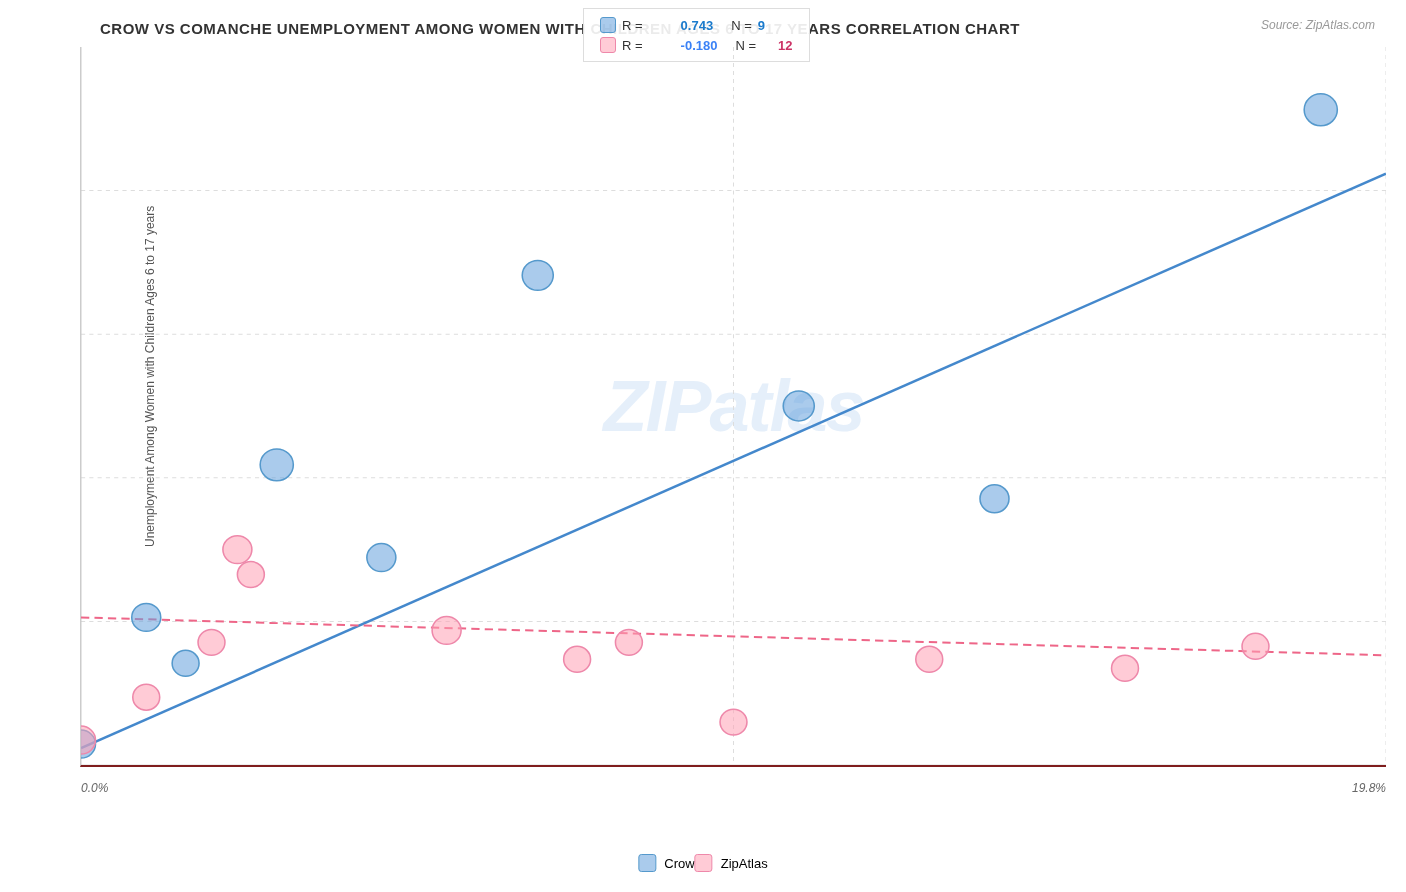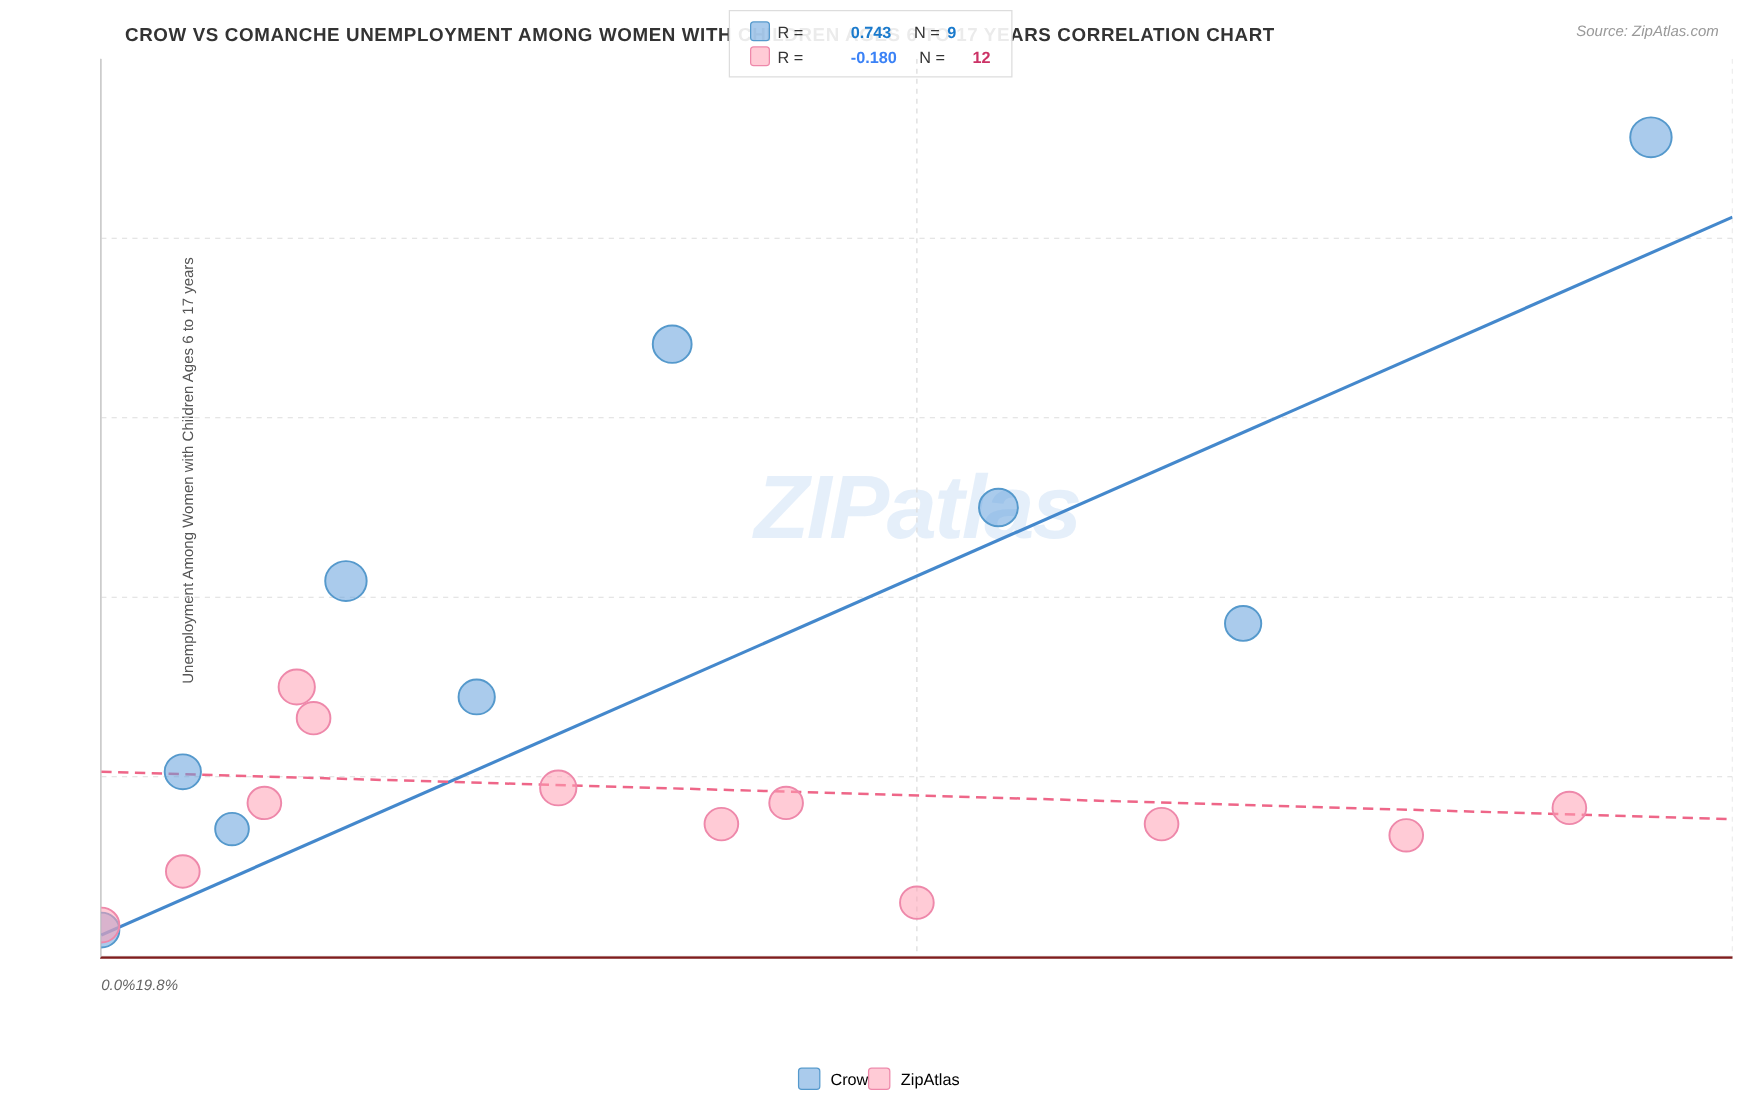--- a/index.html
+++ b/index.html
@@ -86,20 +86,21 @@
     .leg-rval { color: #1a7acc; font-weight: bold; padding-left: 32px; }
     .leg-rval.pink { color: #3b82f6; font-weight: bold; }
     .leg-n { color: #1a7acc; font-weight: bold; }
     .leg-n.pink { color: #cc3366; font-weight: bold; margin-left: 16px; }
     .x-axis-labels {
       position: absolute;
       bottom: -30px;
       left: 0;
       width: 100%;
       display: flex;
+      justify-content: space-between;
     }
     .x-axis-label {
       font-size: 12px;
       color: #666;
     }
     .bottom-legend {
       position: absolute;
       bottom: 20px;
       left: 50%;
       transform: translateX(-50%);

